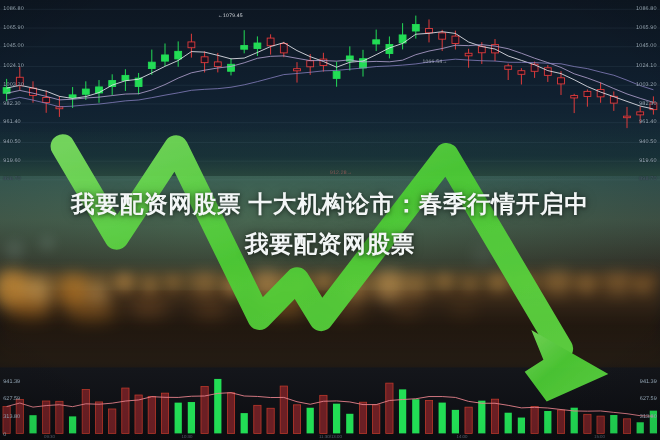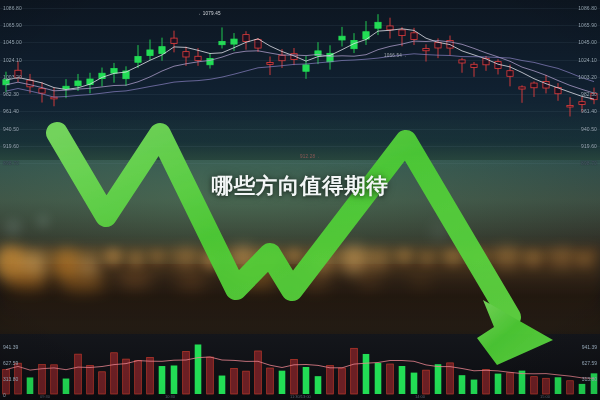--- a/index.html
+++ b/index.html
@@ -369,16 +369,17 @@
       </filter>
     </defs>
     <g opacity="0.93" filter="url(#asoft)">
       <polyline points="57,133 106,216 160,134 236,289 270,254 292,290 406,141 510,317" fill="none" stroke="url(#agrad)" stroke-width="22" stroke-linecap="round" stroke-linejoin="round"></polyline>
       <polygon points="553,340 483,300 494,327 477,338 497,365" fill="url(#agrad)"></polygon>
       <polygon points="556,342 486,299 486,366" fill="#4ecf35" opacity="0"></polygon>
     </g>
   </svg>
 
   <div class="headline">
-    <span class="l2">哪些方向值得期待</span>
+    <span class="l1">我要配资网股票 十大机构论市：春季行情开启中</span>
+    <span class="l2">我要配资网股票</span>
   </div>
 
 </div>
 
 </body></html>

